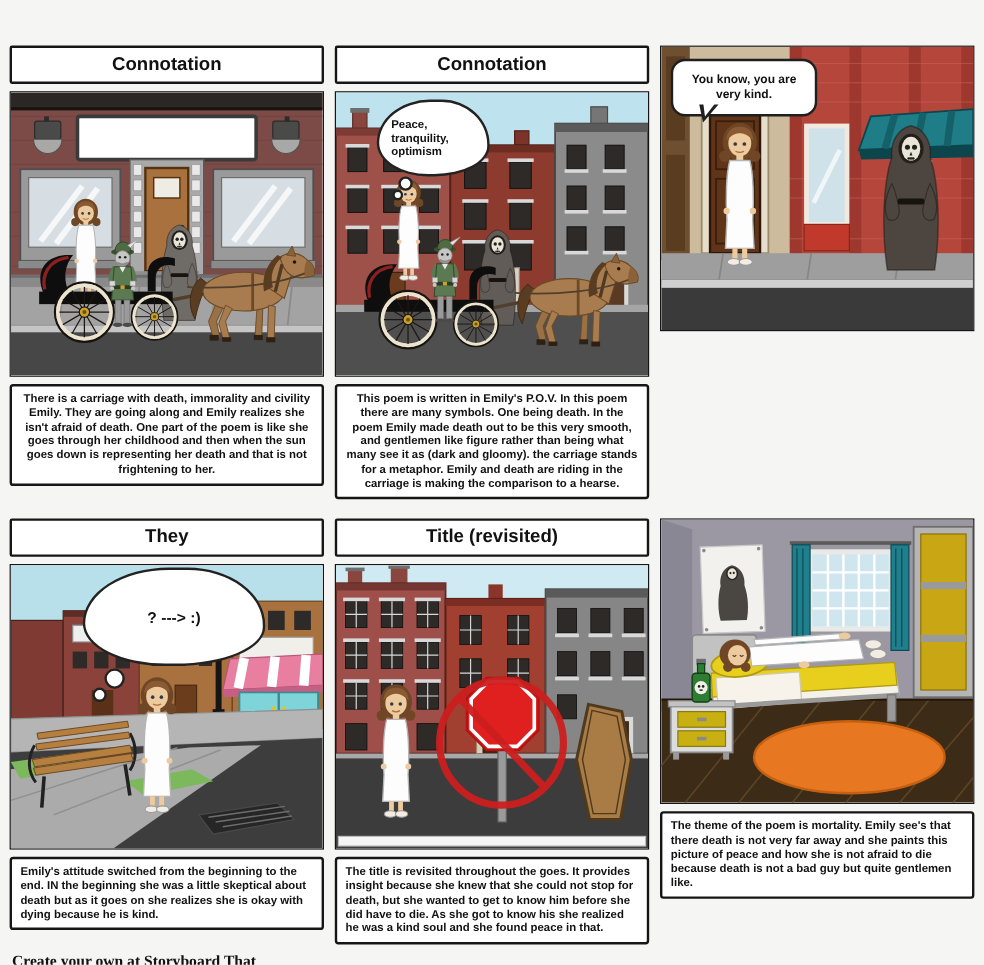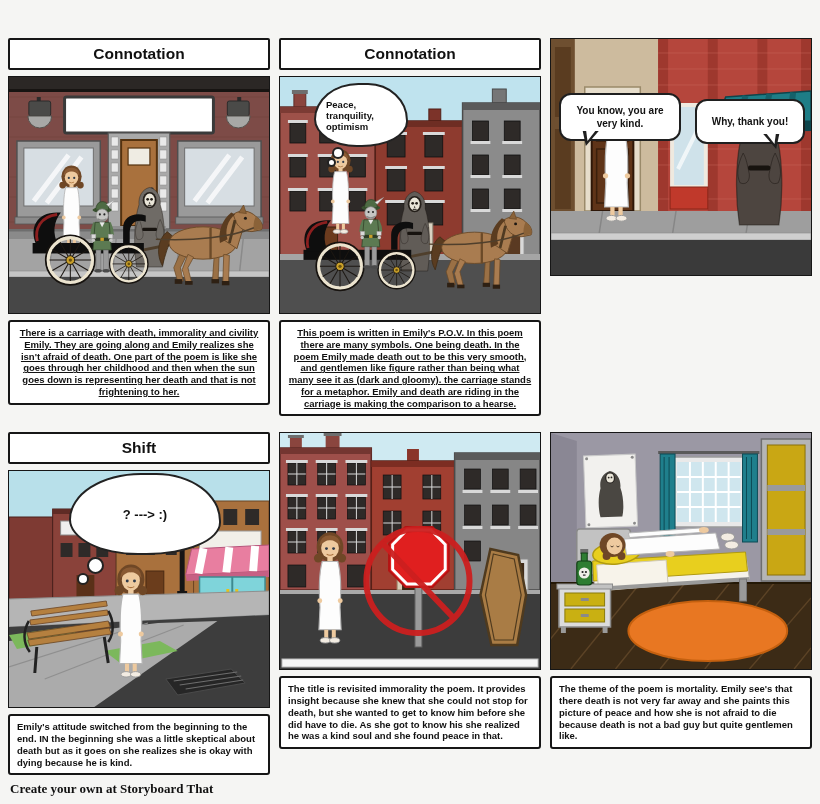--- a/index.html
+++ b/index.html
@@ -36,38 +36,37 @@
   }
   .scene svg.art { width:100%; height:100%; display:block; }
   .desc-box {
     background:#fff;
     border:2.5px solid #161616;
     border-radius:3px;
     padding:5px 7px;
     font-size:9.5px; font-weight:700; line-height:1.24;
     min-height:38px;
   }
-  .desc-center { text-align:center;text-decoration:underline; }
+  .desc-center { text-align:center; }
   .footer {
     margin:6px 0 0 10px;
     font-family:"Liberation Serif", serif;
     font-weight:700; font-size:13px;
   }
   
   .speech {
     position:absolute;
     background:#fff;
     border:2.5px solid #1f1f1f;
     border-radius:12px;
     padding:9px 6px;
     font-weight:700; font-size:10px; line-height:1.3;
     text-align:center;
     box-sizing:border-box;
     z-index:3;
-    margin-top:44px;
   }
   .tail {
     position:absolute; bottom:-15px;
     width:0; height:0;
     border:8px solid transparent;
     border-top:15px solid #1f1f1f;
   }
   .tail::after {
     content:''; position:absolute;
     top:-16px; left:-5.5px;
@@ -438,30 +437,26 @@
           <rect y="194" width="262" height="7" fill="#cfcfcf" stroke="#8a8a8a" stroke-width="0.6"></rect>
         </g>
         <rect y="201" width="262" height="35" fill="#3a3a3a"></rect>
         <use href="#g-emily" transform="translate(42,60) scale(1.2)"></use>
         <use href="#g-death" transform="translate(180,62) scale(1.24)" style="color:#4d4540"></use>
       </svg>
       <div class="speech" style="left:8px; top:10px; width:122px;">
         <span>You know, you are very kind.</span>
         <span class="tail tail-left"></span>
       </div>
-      <div class="speech" style="left:144px; top:16px; width:110px; padding-top:14px; padding-bottom:14px;">
-        <span>Why, thank you!</span>
-        <span class="tail tail-right"></span>
-      </div>
     </div>
   </div>
 
   <div class="cell">
     <div class="title-box">
-      <span>Shift</span>
+      <span>They</span>
     </div>
     <div class="scene">
       <svg class="art" viewBox="0 0 262 236" preserveAspectRatio="none">
         <rect width="262" height="150" fill="#b8e0ea"></rect>
         <rect x="0" y="46" width="44" height="88" fill="#7e3a33" stroke="#4a201c"></rect>
         <g>
           <rect x="44" y="38" width="64" height="96" fill="#8a423a" stroke="#4a201c"></rect>
           <rect x="44" y="38" width="64" height="5" fill="#5f2b25"></rect>
           <rect x="52" y="50" width="48" height="14" fill="#efefef" stroke="#8a8a8a"></rect>
           <g fill="#2e2a28">
@@ -533,20 +528,23 @@
       </div>
       <div class="tdot" style="left:78px; top:86px; width:13px; height:13px;"></div>
       <div class="tdot" style="left:68px; top:102px; width:8px; height:8px;"></div>
     </div>
     <div class="desc-box">
       <span>Emily's attitude switched from the beginning to the end. IN the beginning she was a little skeptical about death but as it goes on she realizes she is okay with dying because he is kind.</span>
     </div>
   </div>
 
   <div class="cell">
+    <div class="title-box">
+      <span>Title (revisited)</span>
+    </div>
     <div class="scene">
       <svg class="art" viewBox="0 0 262 236" preserveAspectRatio="none">
         <rect width="262" height="44" fill="#cfeaf2"></rect>
         <g>
           <rect x="10" y="4" width="12" height="12" fill="#8a453e"></rect>
             <rect x="8" y="2" width="16" height="3" fill="#6e6e6e"></rect>
           <rect x="46" y="2" width="14" height="13" fill="#8a453e"></rect>
             <rect x="44" y="0" width="18" height="3" fill="#6e6e6e"></rect>
           <rect x="0" y="15" width="92" height="142" fill="#9e4f4a" stroke="#5f2a26" stroke-width="1.5"></rect>
           <rect x="0" y="15" width="92" height="6" fill="#743631"></rect>
@@ -633,21 +631,21 @@
           <polygon points="153.6,93.9 170.1,110.4 170.1,137.6 153.6,154.1 126.4,154.1 109.9,137.6 109.9,110.4 126.4,93.9" fill="#e01f1f" stroke="#b51313" stroke-width="2"></polygon>
           <polygon points="152,97 166.5,111.5 166.5,136.5 152,151 128,151 113.5,136.5 113.5,111.5 128,97" fill="none" stroke="#ffffff" stroke-width="3"></polygon>
         </g>
         <g opacity="0.95">
           <circle cx="139" cy="148" r="52" fill="none" stroke="#cc1f1f" stroke-width="6"></circle>
           <line x1="103" y1="110" x2="176" y2="186" stroke="#cc1f1f" stroke-width="6"></line>
         </g>
       </svg>
     </div>
     <div class="desc-box">
-      <span>The title is revisited immorality the poem. It provides insight because she knew that she could not stop for death, but she wanted to get to know him before she did have to die. As she got to know his she realized he was a kind soul and she found peace in that.</span>
+      <span>The title is revisited throughout the goes. It provides insight because she knew that she could not stop for death, but she wanted to get to know him before she did have to die. As she got to know his she realized he was a kind soul and she found peace in that.</span>
     </div>
   </div>
 
   <div class="cell">
     <div class="scene">
       <svg class="art" viewBox="0 0 262 236" preserveAspectRatio="none">
         <rect width="262" height="152" fill="#9b98a4"></rect>
         <path d="M0,0 L26,8 L26,148 L0,160 Z" fill="#8a8794"></path>
         <g>
           <rect y="150" width="262" height="86" fill="#3c2b16"></rect>

